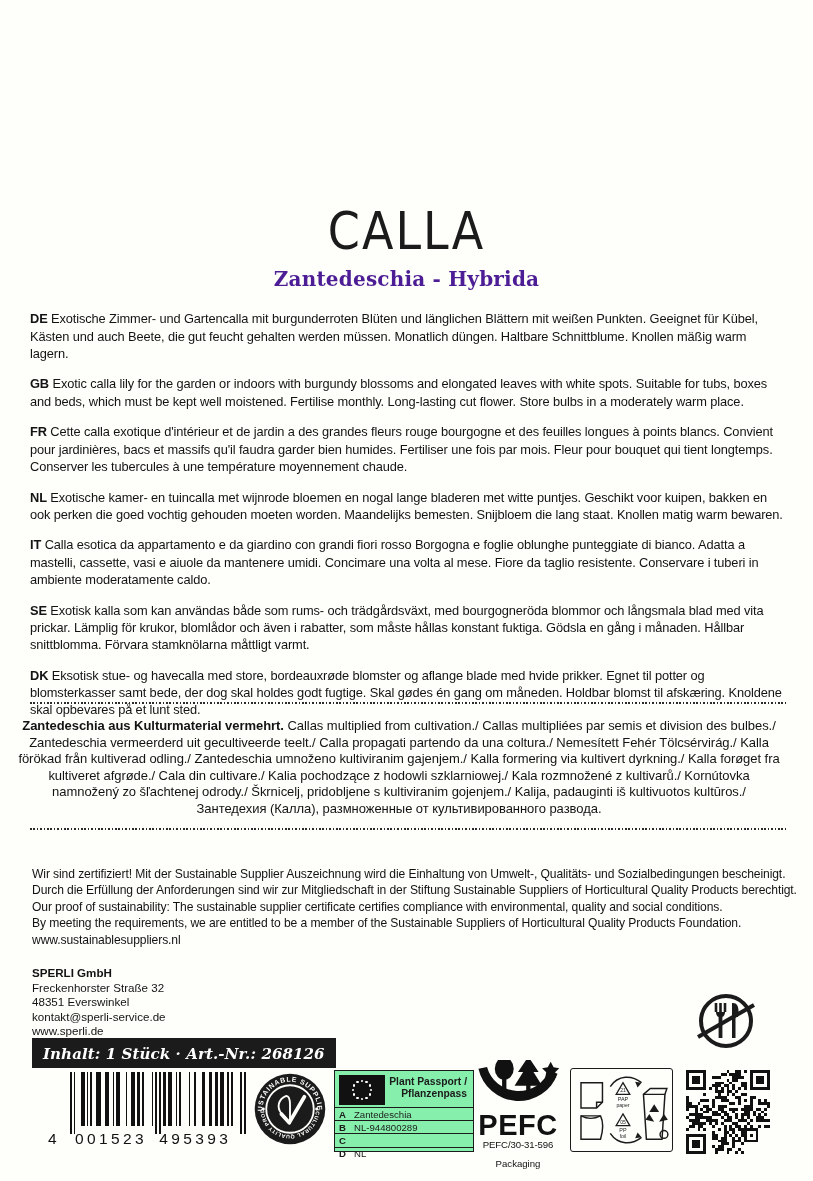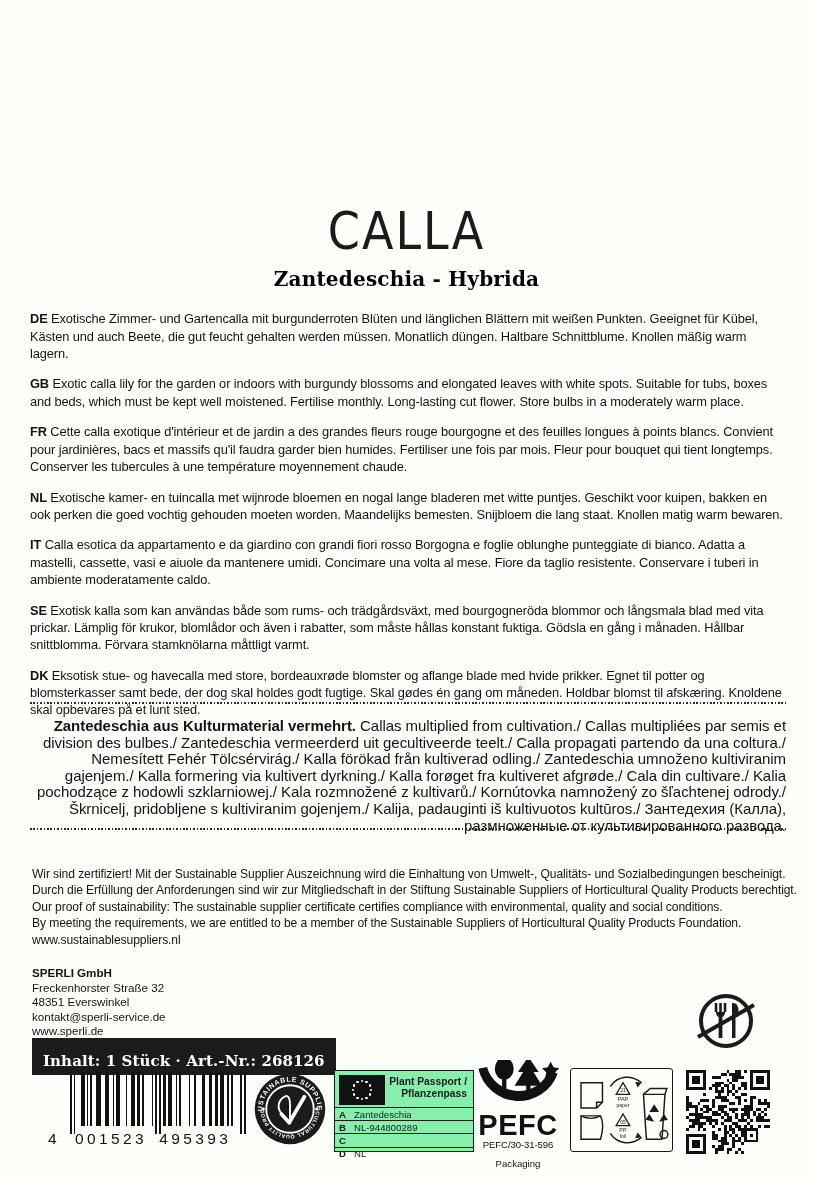--- a/index.html
+++ b/index.html
@@ -35,21 +35,21 @@
     line-height: 1;
     transform: scaleY(1.12);
     transform-origin: center top;
   }
   .sub-title {
     margin-top: 16px;
     font-family: "DejaVu Serif", serif;
     font-size: 20px;
     font-weight: 700;
     letter-spacing: 0.2px;
-    color: #000000;
+    color: #4c1d95;
   }
 
   
   .desc-area {
     position: absolute;
     left: 30px;
     top: 297px;
     width: 756px;
   }
   .lang-par {
@@ -76,28 +76,28 @@
     height: 2px;
     background-image: repeating-linear-gradient(
       to right, #2b2b2b 0px, #2b2b2b 1.6px, rgba(0,0,0,0) 1.6px, rgba(0,0,0,0) 3.4px);
   }
   #rule-top { top: 702px; }
   #rule-bottom { top: 828px; }
 
   
   .propagation {
     position: absolute;
-    left: 24px;
+    left: 18px;
     top: 718px;
     width: 762px;
-    font-size: 15px;
+    font-size: 13px;
     line-height: 16.6px;
     color: #131313;
     letter-spacing: -0.05px;
-    text-align: right;
+    text-align: center;
   }
   .propagation b { font-weight: 700; }
 
   
   .sustain {
     position: absolute;
     left: 32px;
     top: 858px;
     width: 750px;
     font-size: 12.1px;
@@ -122,23 +122,24 @@
   
   .content-bar {
     position: absolute;
     left: 32px;
     top: 1038px;
     background: #1b1b1b;
     color: #ffffff;
     font-family: "DejaVu Serif", serif;
     font-weight: 700;
     font-size: 15px;
-    padding: 14px 11px 5px 11px;
+    padding: 7px 11px 5px 11px;
     letter-spacing: 0.1px;
     white-space: nowrap;
+    font-style: italic;
   }
 
   
   .barcode-wrap {
     position: absolute;
     left: 48px;
     top: 1072px;
     width: 205px;
     height: 88px;
   }

